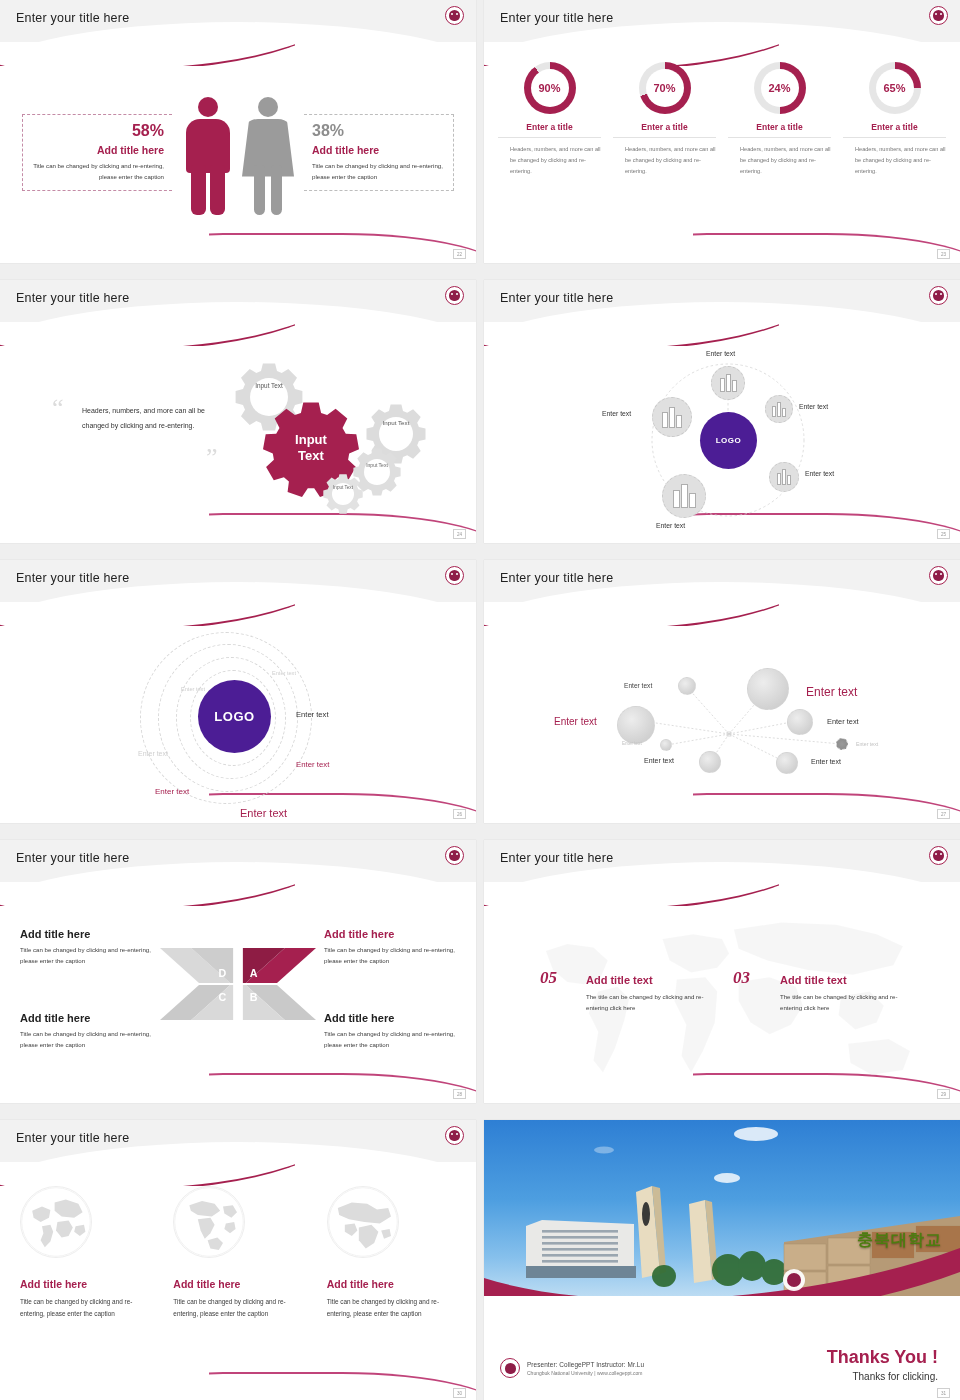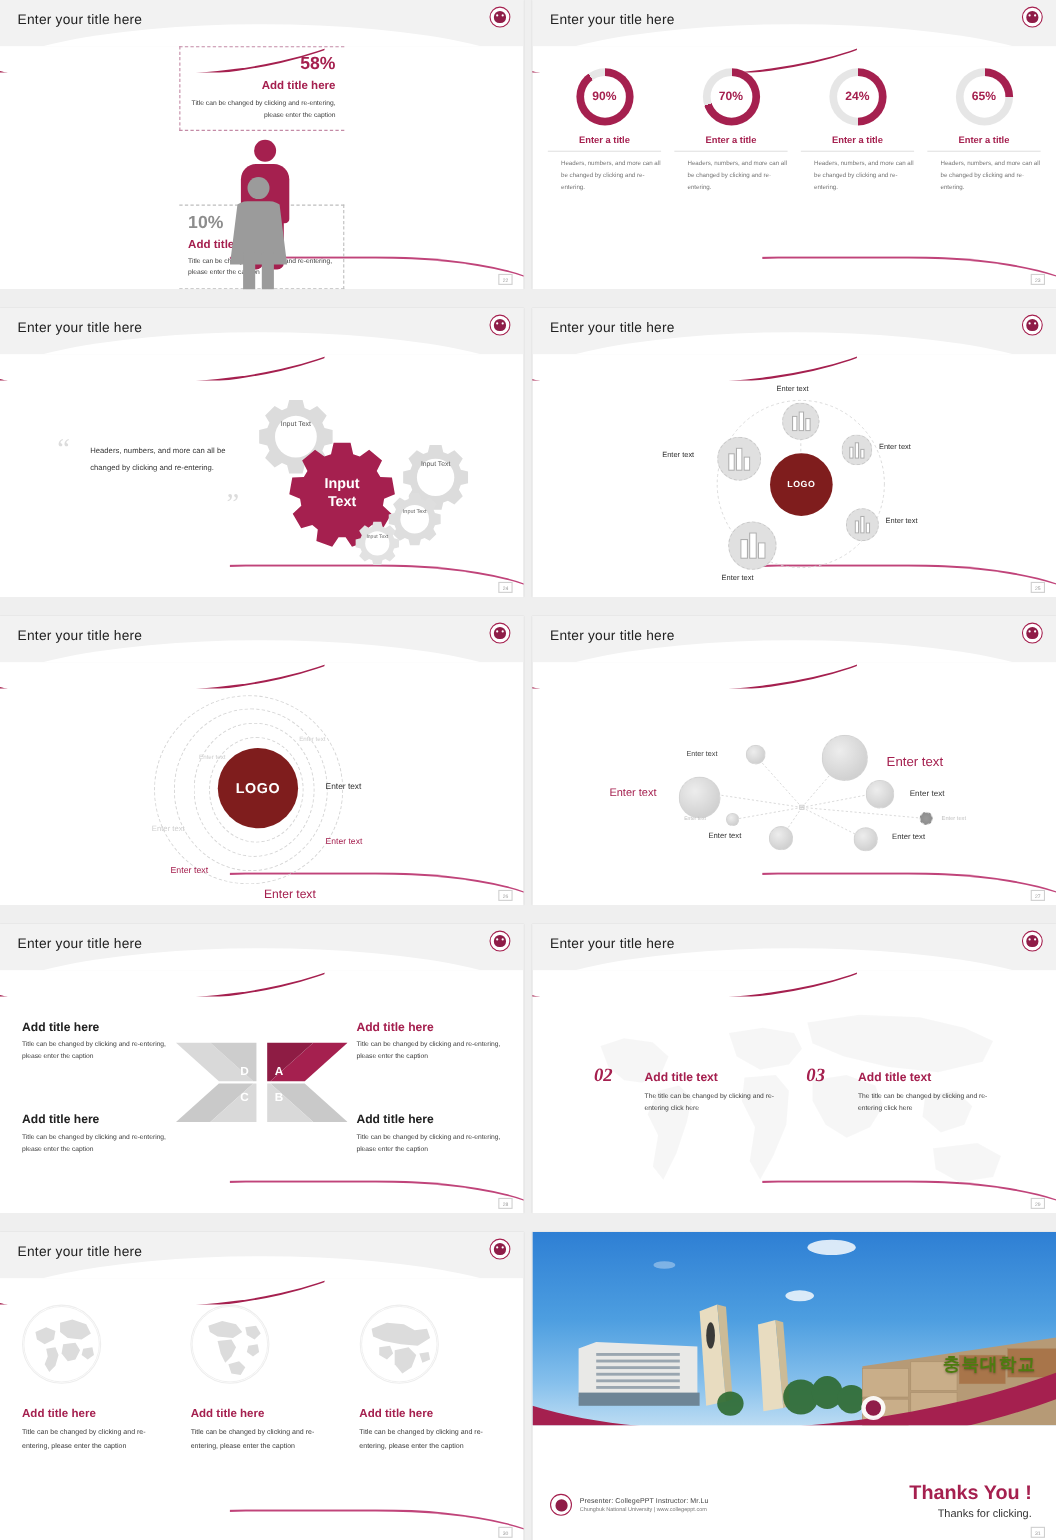--- a/index.html
+++ b/index.html
@@ -89,21 +89,21 @@
     background:#fff; font-family:"Liberation Sans",sans-serif;
   }
   .body{ position:absolute; left:0; top:42px; right:0; bottom:0; z-index:3; }
   
   .mar{ color:#a5204f; }
   .gry{ color:#8d8d8d; }
   .h-title{ font-size:11px; font-weight:bold; }
   .cap{ font-size:6.1px; color:#3c3c3c; line-height:1.75; }
 
   
-  .s1-wrap{ position:absolute; inset:0; display:flex; align-items:center; justify-content:center;flex-direction:column; }
+  .s1-wrap{ position:absolute; inset:0; display:flex; align-items:center; justify-content:center; }
   .fig{ position:relative; width:52px; height:128px; }
   .fig .head{ position:absolute; left:50%; transform:translateX(-50%); top:8px; width:20px;height:20px;border-radius:50%; }
   .fig .torso{ position:absolute; left:50%; transform:translateX(-50%); top:30px; width:44px; height:54px; border-radius:14px 14px 4px 4px; }
   .fig .lleg,.fig .rleg{ position:absolute; top:76px; width:15px; height:50px; border-radius:3px 3px 6px 6px; }
   .fig .lleg{ left:9px; } .fig .rleg{ right:9px; }
   .fig.m .head,.fig.m .torso,.fig.m .lleg,.fig.m .rleg{ background:#a5204f; }
   .fig.f .head,.fig.f .torso,.fig.f .lleg,.fig.f .rleg{ background:#9b9b9b; }
   .fig.f .torso{ width:52px; border-radius:16px 16px 0 0;
     clip-path:polygon(14% 0,86% 0,100% 100%,0 100%); height:58px; }
   .fig.f .lleg{ left:12px;width:11px; } .fig.f .rleg{ right:12px;width:11px; }
@@ -124,21 +124,21 @@
   .s2-col .t{ font-size:8.5px; font-weight:bold; color:#a5204f; margin-top:8px;
     padding-bottom:5px; border-bottom:1px solid #e2e2e2; }
   .s2-col .d{ font-size:5.6px; color:#777; line-height:2; margin-top:6px; text-align:left; padding-left:12px; }
   .quote{ font-size:26px; color:#dcdcdc; font-family:"Liberation Serif",serif; line-height:.6; }
 
   
   .node{ position:absolute; border-radius:50%; background:#e0e0e0; border:1px dashed #c9c9c9;
     display:flex; align-items:center; justify-content:center; }
   .bld{ display:flex; align-items:flex-end; gap:1px; }
   .bld i{ display:block; background:#fff; border:.6px solid #aeaeae; }
-  .logo-c{ position:absolute; border-radius:50%; background:#7f1d1d; color:#fff;
+  .logo-c{ position:absolute; border-radius:50%; background:#4c1d95; color:#fff;
     display:flex; align-items:center; justify-content:center; font-weight:bold; }
   .lbl{ position:absolute; font-size:6.8px; color:#333; white-space:nowrap; }
 
   
   .ring{ position:absolute; border-radius:50%; border:1px dashed #d8d8d8; }
 
   
   .nd{ position:absolute; border-radius:50%; border:1px dashed #d4d4d4;
     background:radial-gradient(circle at 38% 34%, #ededed 0%, #d2d2d2 70%, #c9c9c9 100%); }
 
@@ -179,21 +179,21 @@
           <div class="lleg"></div>
             <div class="rleg"></div>
         </div>
         <div class="fig f" style="margin:0 10px 0 4px;">
           <div class="head"></div>
             <div class="torso"></div>
           <div class="lleg"></div>
             <div class="rleg"></div>
         </div>
         <div class="s1-side dashbox r" style="padding-left:8px;">
-          <div class="pct gry">10%</div>
+          <div class="pct gry">38%</div>
           <div class="st mar">Add title here</div>
           <div class="cap">Title can be changed by clicking and re-entering, please enter the caption</div>
         </div>
       </div>
     </div>
     <div class="pg">22</div>
   </div>
 
   <div class="slide">
     <div class="hdr">
@@ -470,21 +470,21 @@
           <path d="M96,92 L112,88 L122,98 L118,116 L110,140 L100,160 L92,150 L96,126 L88,110 Z"></path>
           <path d="M150,48 L176,44 L200,48 L206,60 L196,72 L174,76 L156,66 Z"></path>
           <path d="M162,82 L186,80 L196,92 L194,118 L184,142 L174,160 L166,146 L170,120 L160,100 Z"></path>
           <path d="M210,40 L250,34 L296,36 L330,44 L352,54 L344,70 L310,78 L272,74 L238,66 L214,56 Z"></path>
           <path d="M214,84 L240,80 L262,88 L268,104 L258,120 L240,128 L224,118 L214,100 Z"></path>
           <path d="M300,96 L324,92 L336,104 L330,118 L312,124 L298,112 Z"></path>
           <path d="M306,136 L340,132 L358,142 L352,158 L326,162 L308,152 Z"></path>
           <path d="M248,44 L290,40 L312,48 L300,60 L264,62 Z"></path>
         </g>
       </svg>
-      <div style="position:absolute;left:56px;top:86px;font-size:17px;font-style:italic;font-weight:bold;color:#a5204f;font-family:Liberation Serif,serif;">02</div>
+      <div style="position:absolute;left:56px;top:86px;font-size:17px;font-style:italic;font-weight:bold;color:#a5204f;font-family:Liberation Serif,serif;">05</div>
       <div style="position:absolute;left:102px;top:92px;width:130px;">
         <div class="h-title mar">Add title text</div>
         <div class="cap" style="margin-top:6px;">The title can be changed by clicking and re-entering click here</div>
       </div>
       <div style="position:absolute;left:249px;top:86px;font-size:17px;font-style:italic;font-weight:bold;color:#a5204f;font-family:Liberation Serif,serif;">03</div>
       <div style="position:absolute;left:296px;top:92px;width:130px;">
         <div class="h-title mar">Add title text</div>
         <div class="cap" style="margin-top:6px;">The title can be changed by clicking and re-entering click here</div>
       </div>
     </div>

